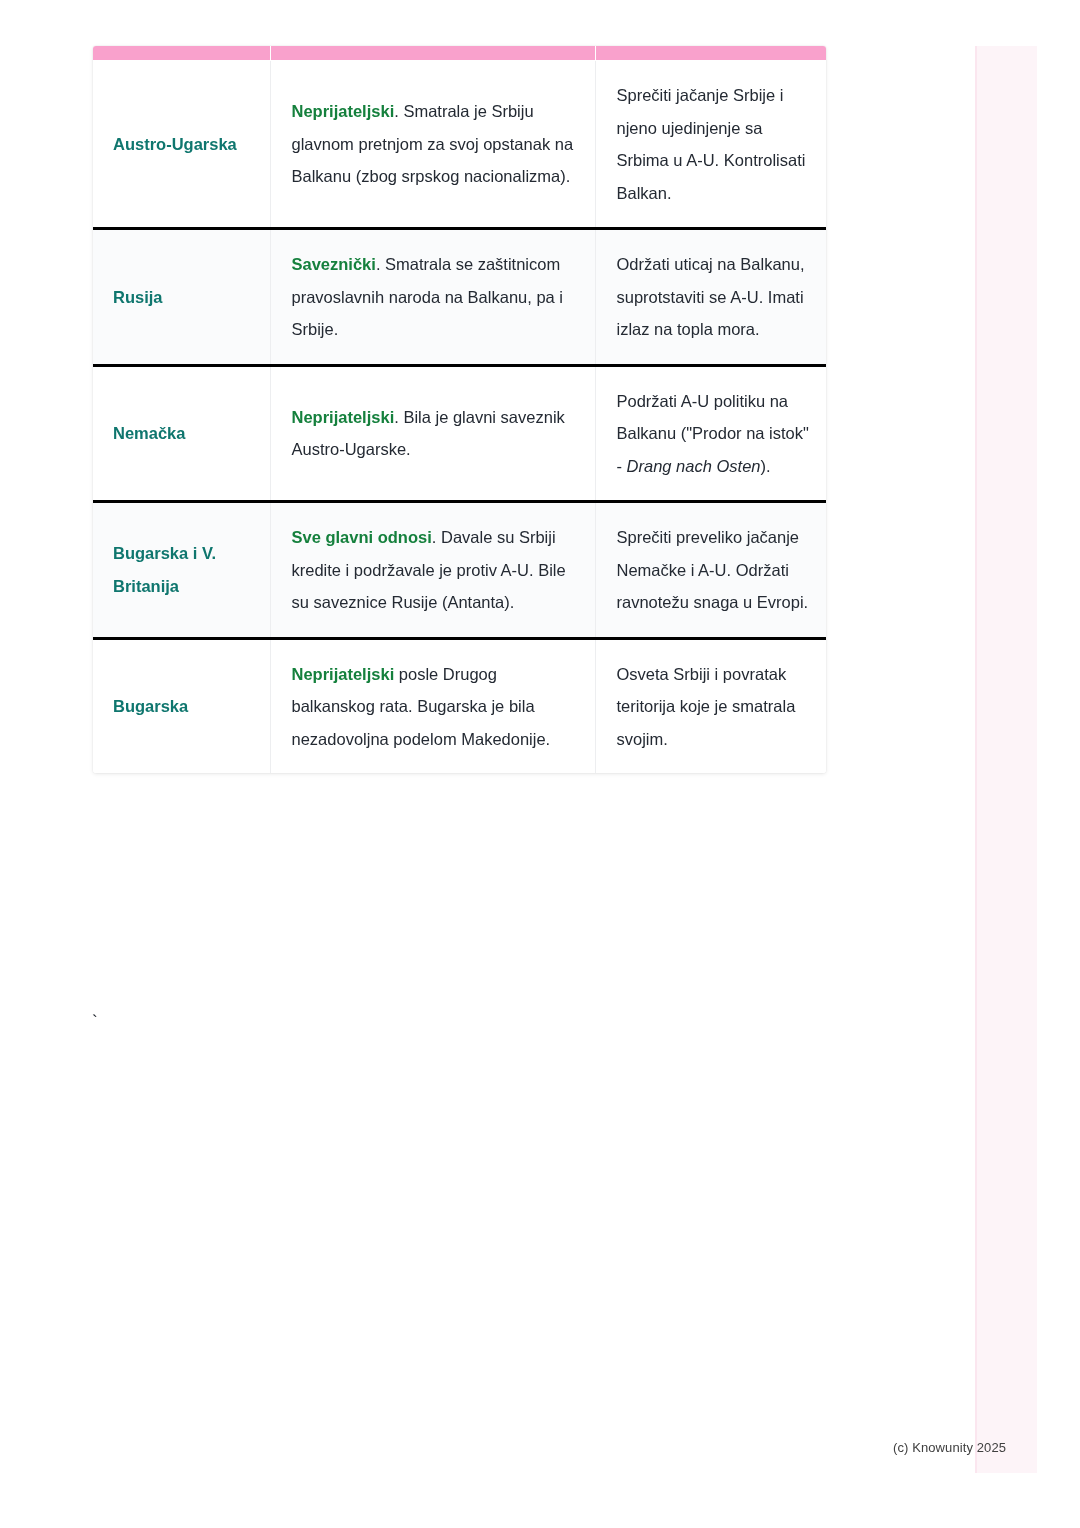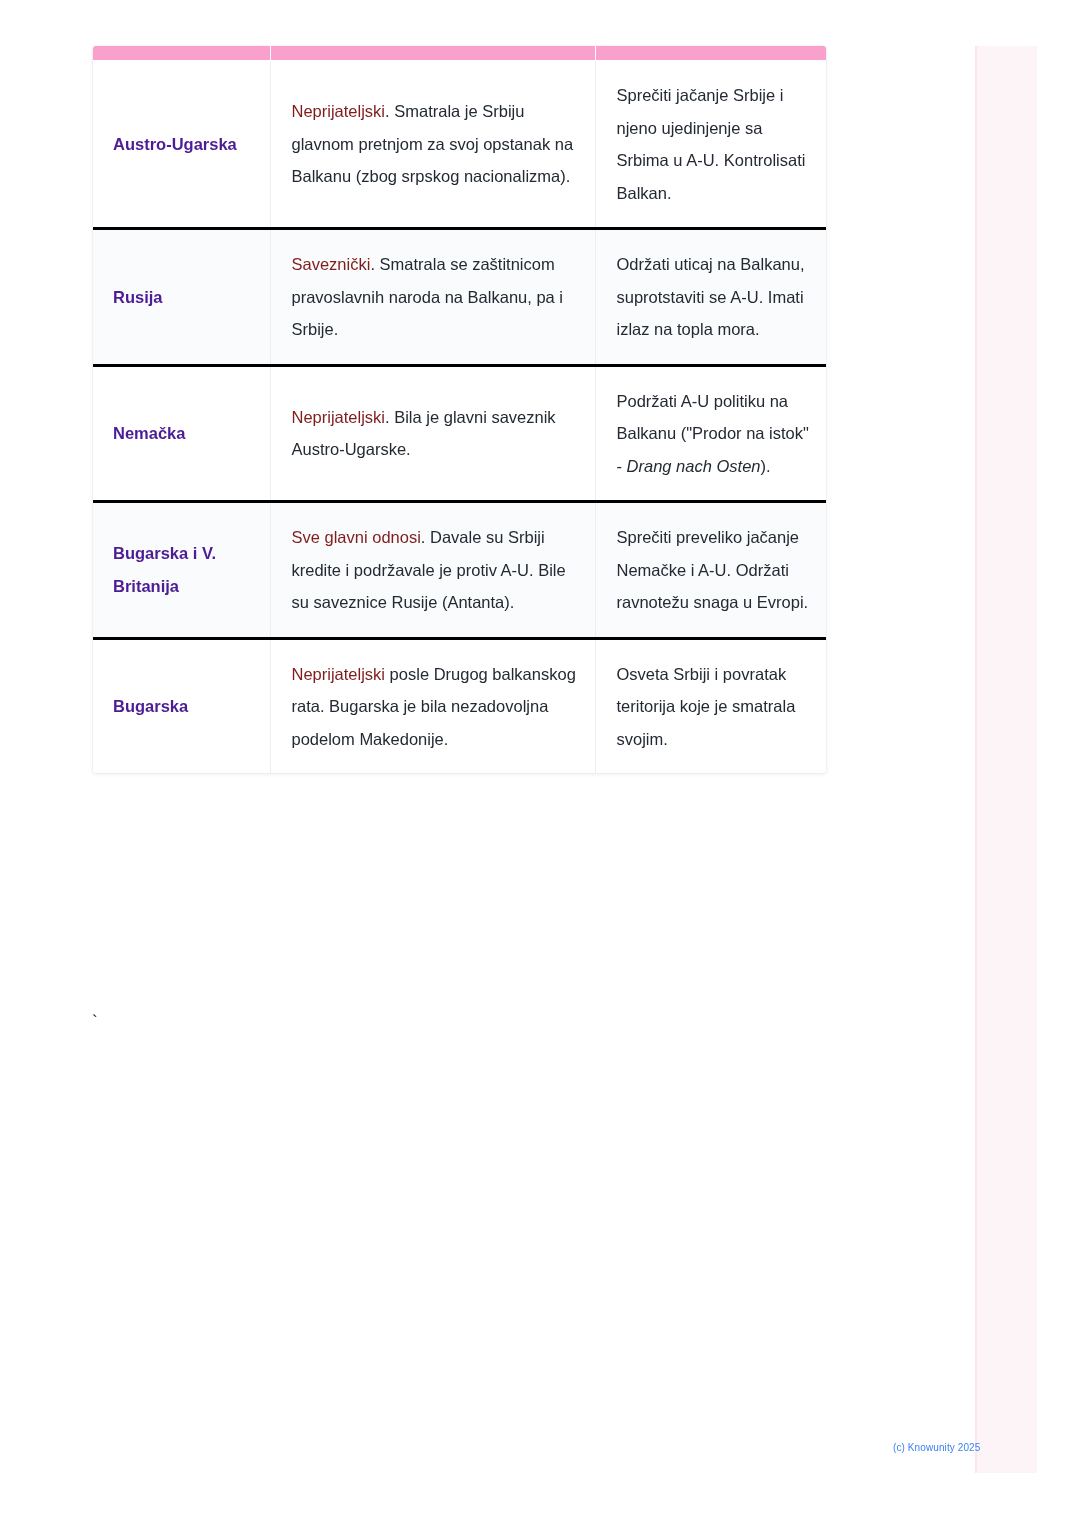--- a/index.html
+++ b/index.html
@@ -71,50 +71,50 @@
     padding: 18px 21px 18px 20px;
   }
   tbody td:last-child { border-right: none; }
   tbody tr:last-child td { border-bottom: none; }
 
   tbody tr.stripe td { background: #fafbfc; }
   tbody tr.plain td  { background: #ffffff; }
 
   td.col-country {
     font-weight: bold;
-    color: #4c1d95;
+    color: #0f766e;
     padding-left: 20px;
     padding-right: 10px;
     line-height: 32.5px;
   }
   td.col-relation { padding-left: 21px; padding-right: 16px; }
   td.col-goal     { padding-left: 21px; padding-right: 14px; }
 
-  td .b { font-weight: normal; color: #7f1d1d; }
+  td .b { font-weight: bold; color: #15803d; }
   td .i { font-style: italic; margin-top: 43px; }
 
   
   .stray-tick {
     position: absolute;
     left: 92px;
     top: 1008px;
     font-size: 17px;
     line-height: 28px;
     color: #1b1f26;
     font-family: "Liberation Sans", "DejaVu Sans", sans-serif;
   }
 
   
   .footer-copy {
     position: absolute;
     left: 893px;
     top: 1439px;
-    font-size: 10px;
+    font-size: 13px;
     line-height: 18px;
-    color: #3b82f6;
+    color: #404040;
     letter-spacing: 0.1px;
     white-space: nowrap;
   }
 </style>
 </head>
 <body>
 
 <div class="page-strip"></div>
 
 <div class="table-wrap">

